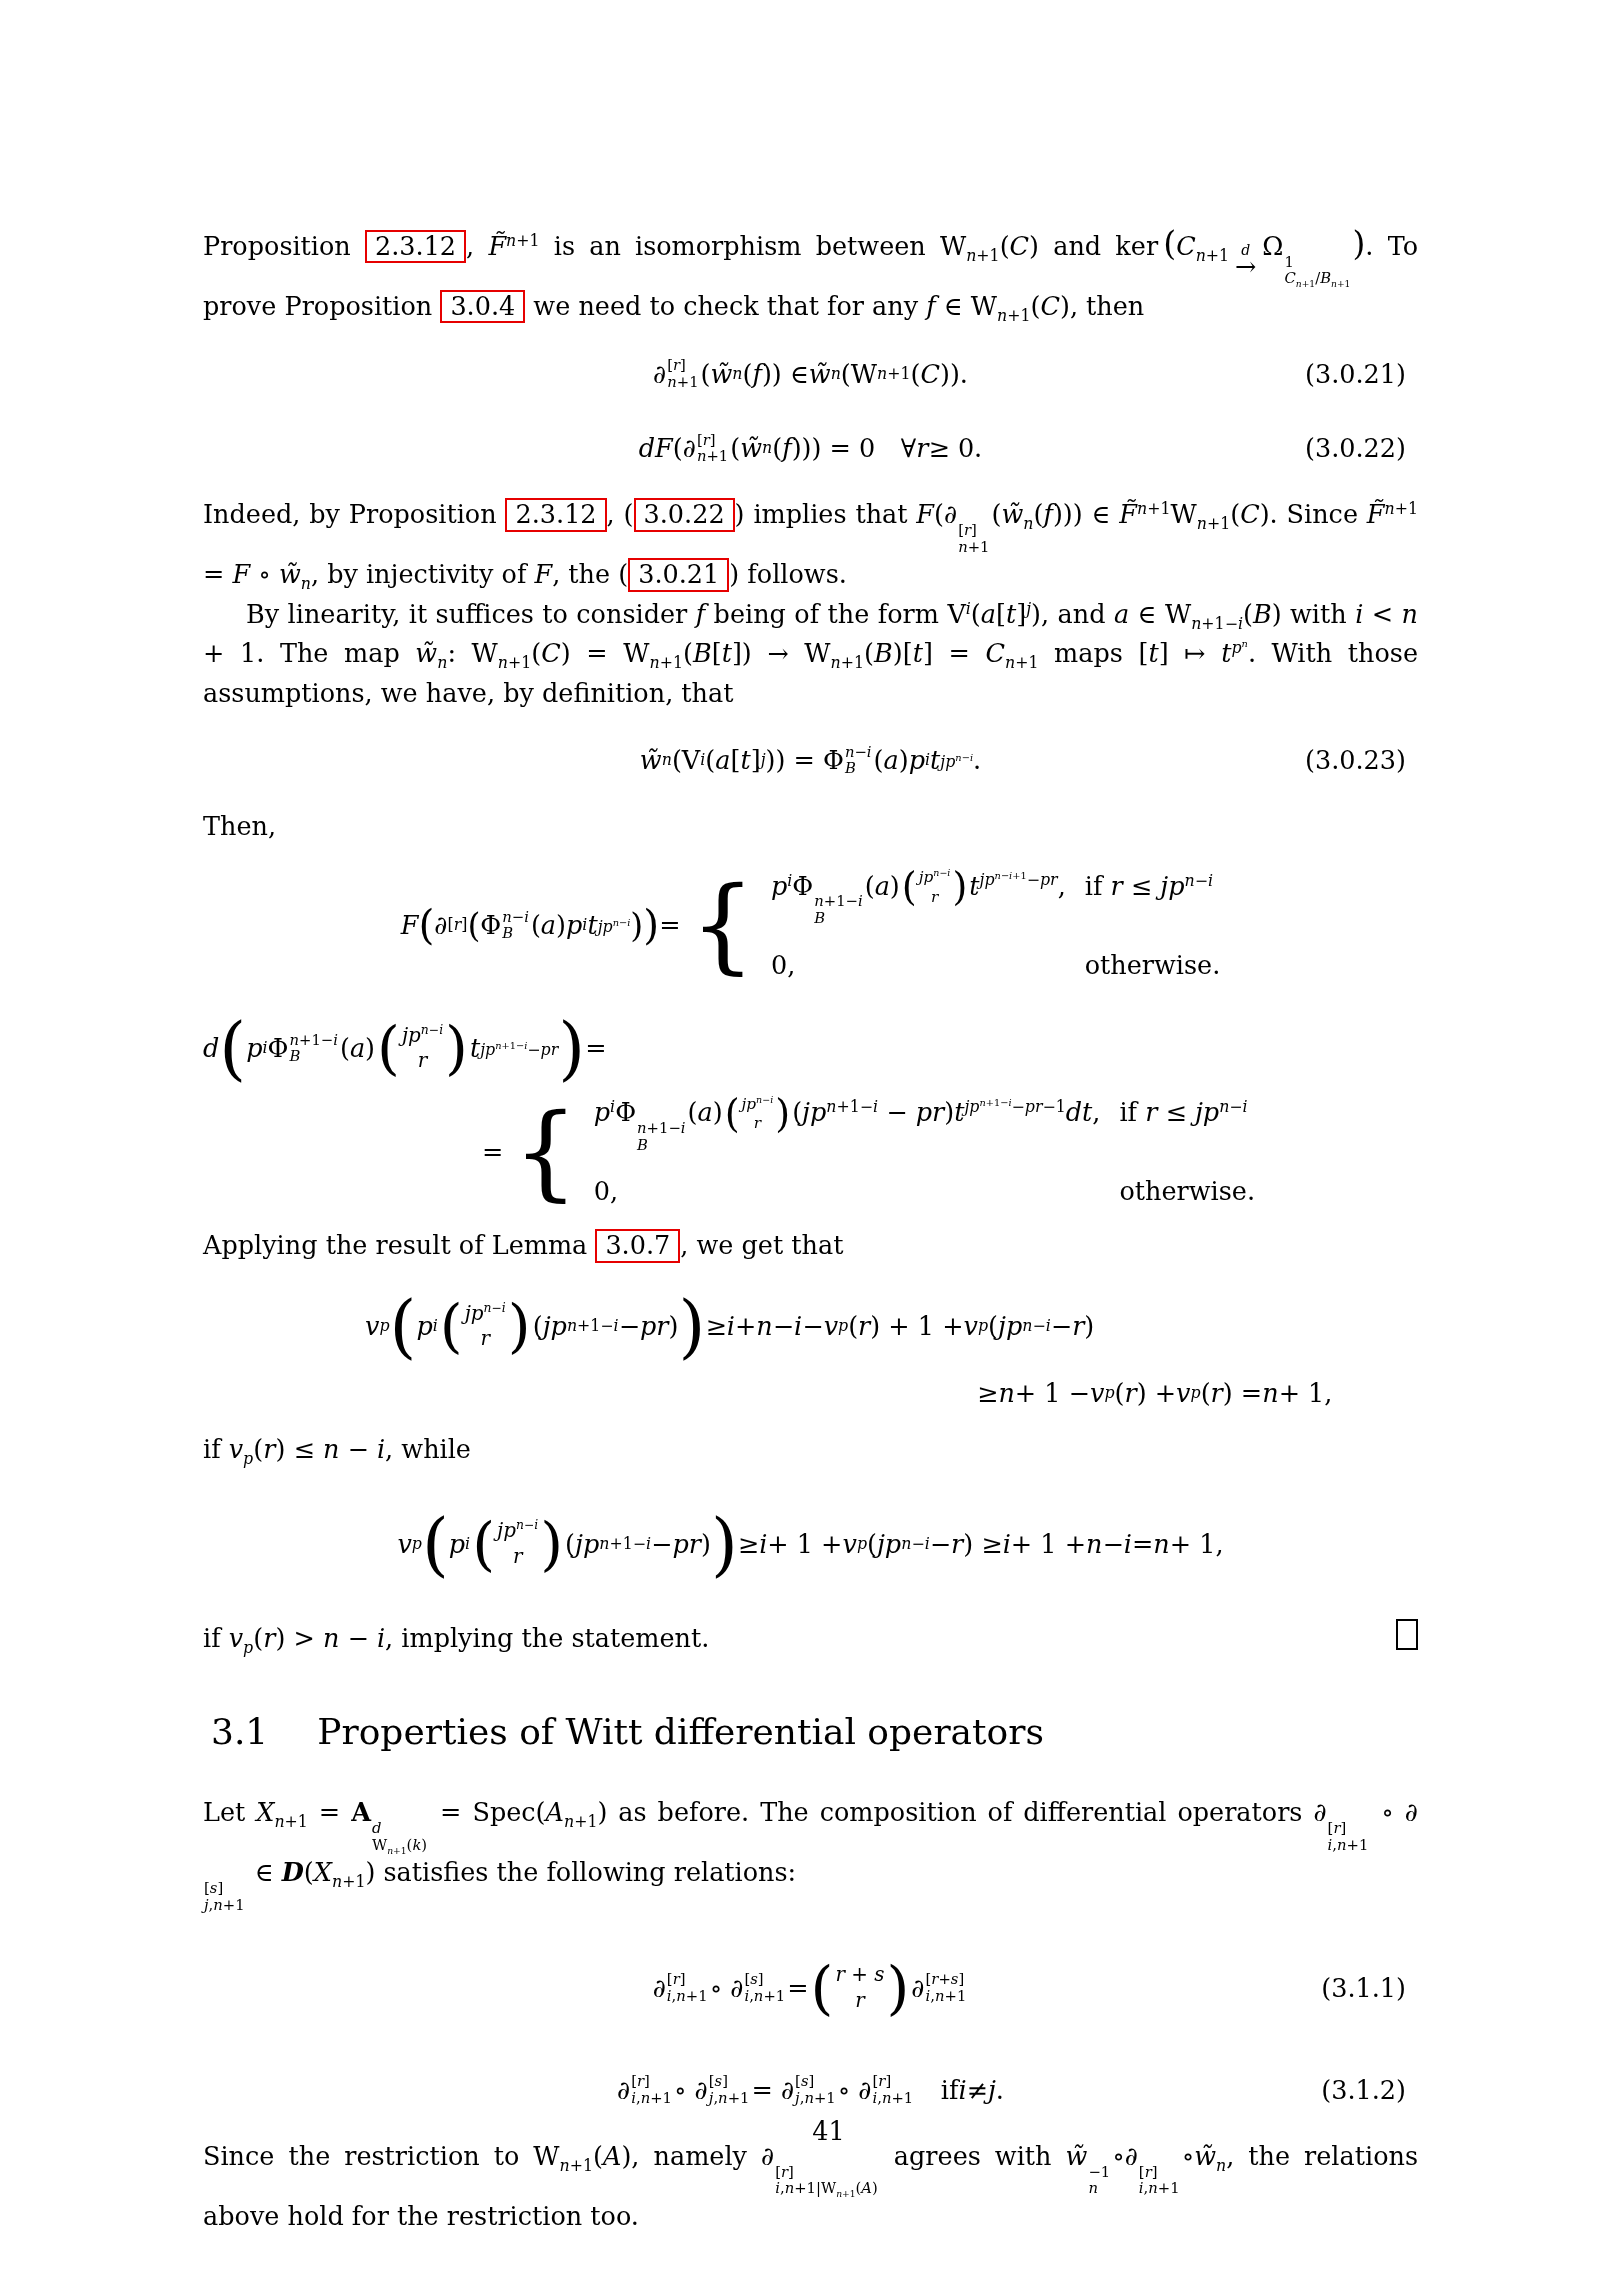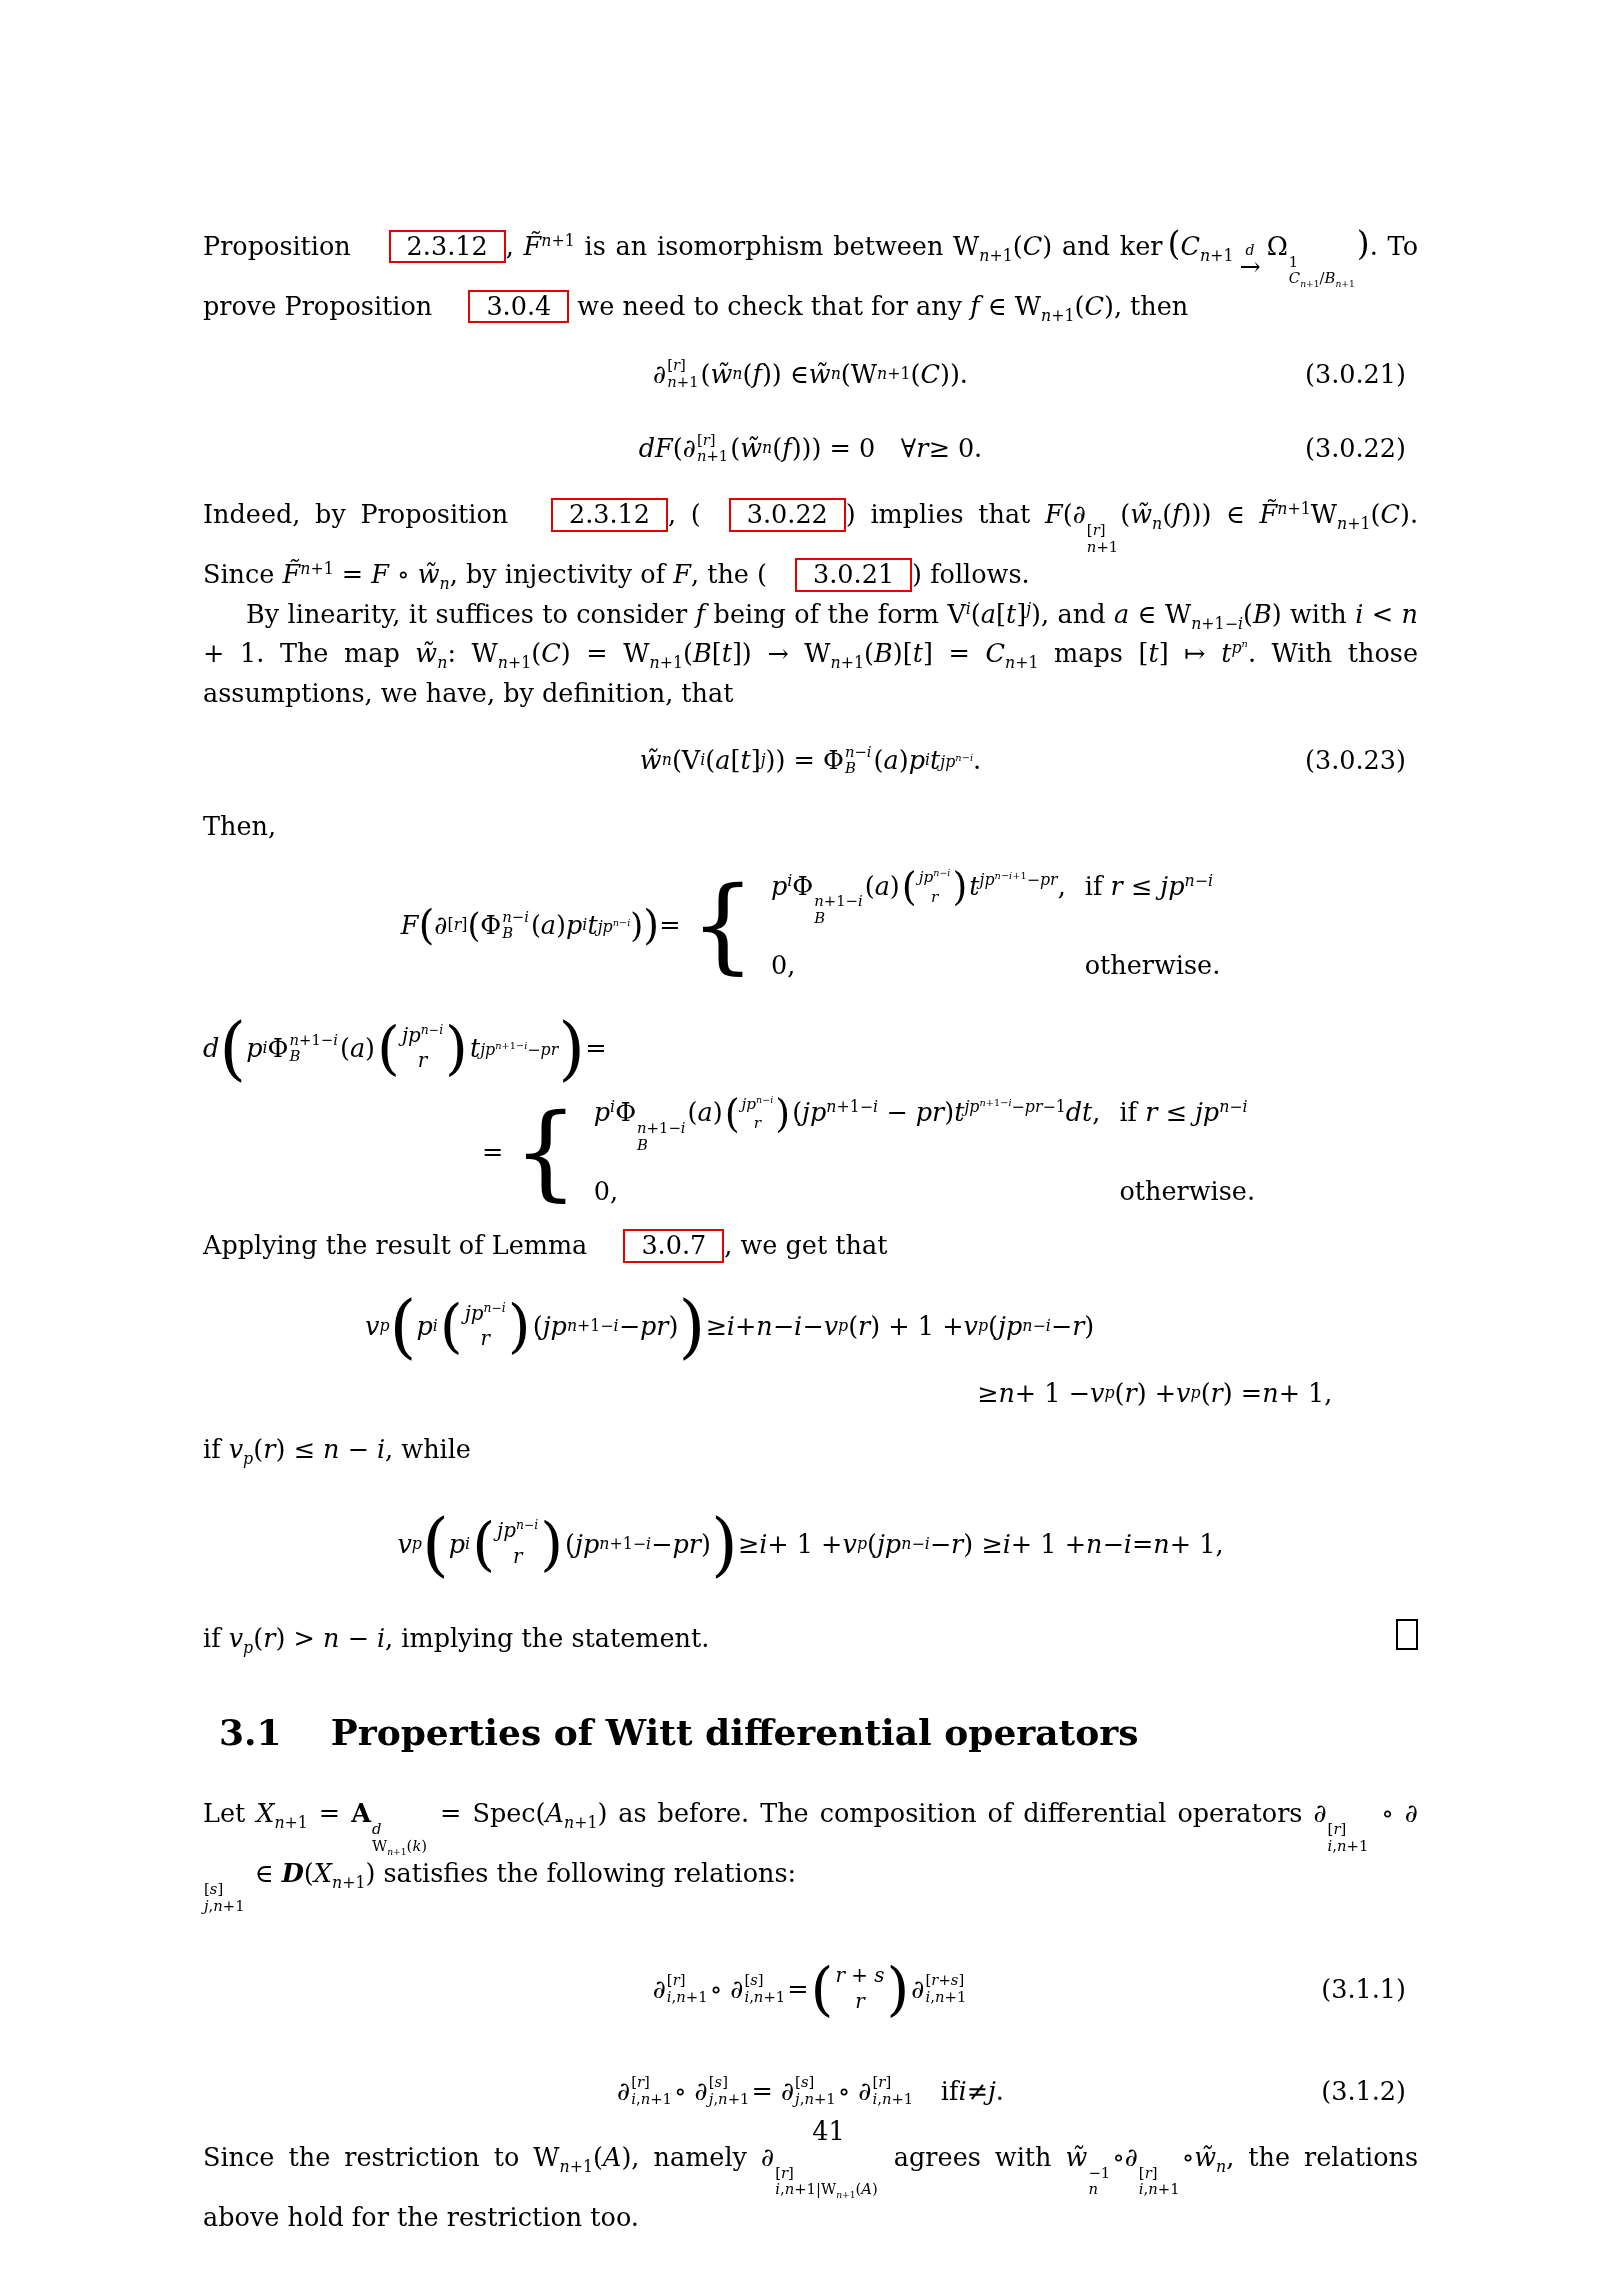--- a/index.html
+++ b/index.html
@@ -30,24 +30,24 @@
   .bp3{font-size:2.7em;font-weight:200;vertical-align:middle;line-height:0.6;}
   .binom{display:inline-flex;align-items:center;vertical-align:middle;margin:0 2px;}
   .binom .bp{font-size:2.3em;font-weight:200;line-height:0.75;}
   .binom .bc{display:inline-flex;flex-direction:column;align-items:center;font-size:0.78em;line-height:1.3;padding:0 2px;}
   .binom.sm .bp{font-size:1.5em;}
   .binom.sm .bc{font-size:0.6em;line-height:1.25;}
   .cases{display:inline-flex;align-items:center;margin-left:9.8px;}
   .cbrace{font-size:4em;font-weight:200;line-height:0.85;margin-right:15.7px;}
   .crows{display:grid;grid-template-columns:auto auto;column-gap:93px;row-gap:9.8px;align-items:baseline;line-height:1.5;gap:19px;}
   .cexp,.ccond{white-space:nowrap;}
-  .refbox{border:2px solid var(--ref,#e60000);padding:0 16px;display:inline-block;line-height:1.15;margin-left:28px;}
+  .refbox{border:2px solid var(--ref,#e60000);padding:0 8px;display:inline-block;line-height:1.15;}
   .qedline{display:flex;justify-content:space-between;align-items:flex-start;text-align:left;}
   .qed{width:17.6px;height:27.4px;border:2px solid #000;flex:0 0 auto;margin-left:19.6px;}
-  .sect{font-size:36px;font-weight:700;margin:53px 0 41px 16px;display:flex;}
+  .sect{font-size:36px;font-weight:400;margin:53px 0 41px 8px;display:flex;}
   .sect .num{margin-right:49px;}
   .pageno{position:absolute;left:0;right:0;bottom:147px;text-align:center;margin-left:36px;}
 </style>
 </head>
 <body>
 
 <div class="page">
 
   <p class="para">Proposition <span class="refbox">2.3.12</span>, <i>F̃</i><sup><i>n</i>+1</sup> is an isomorphism between W<sub><i>n</i>+1</sub>(<i>C</i>) and ker <span class="bp1">(</span><i>C</i><sub><i>n</i>+1</sub><span class="dstk">
         <span class="dt"><i>d</i></span>

